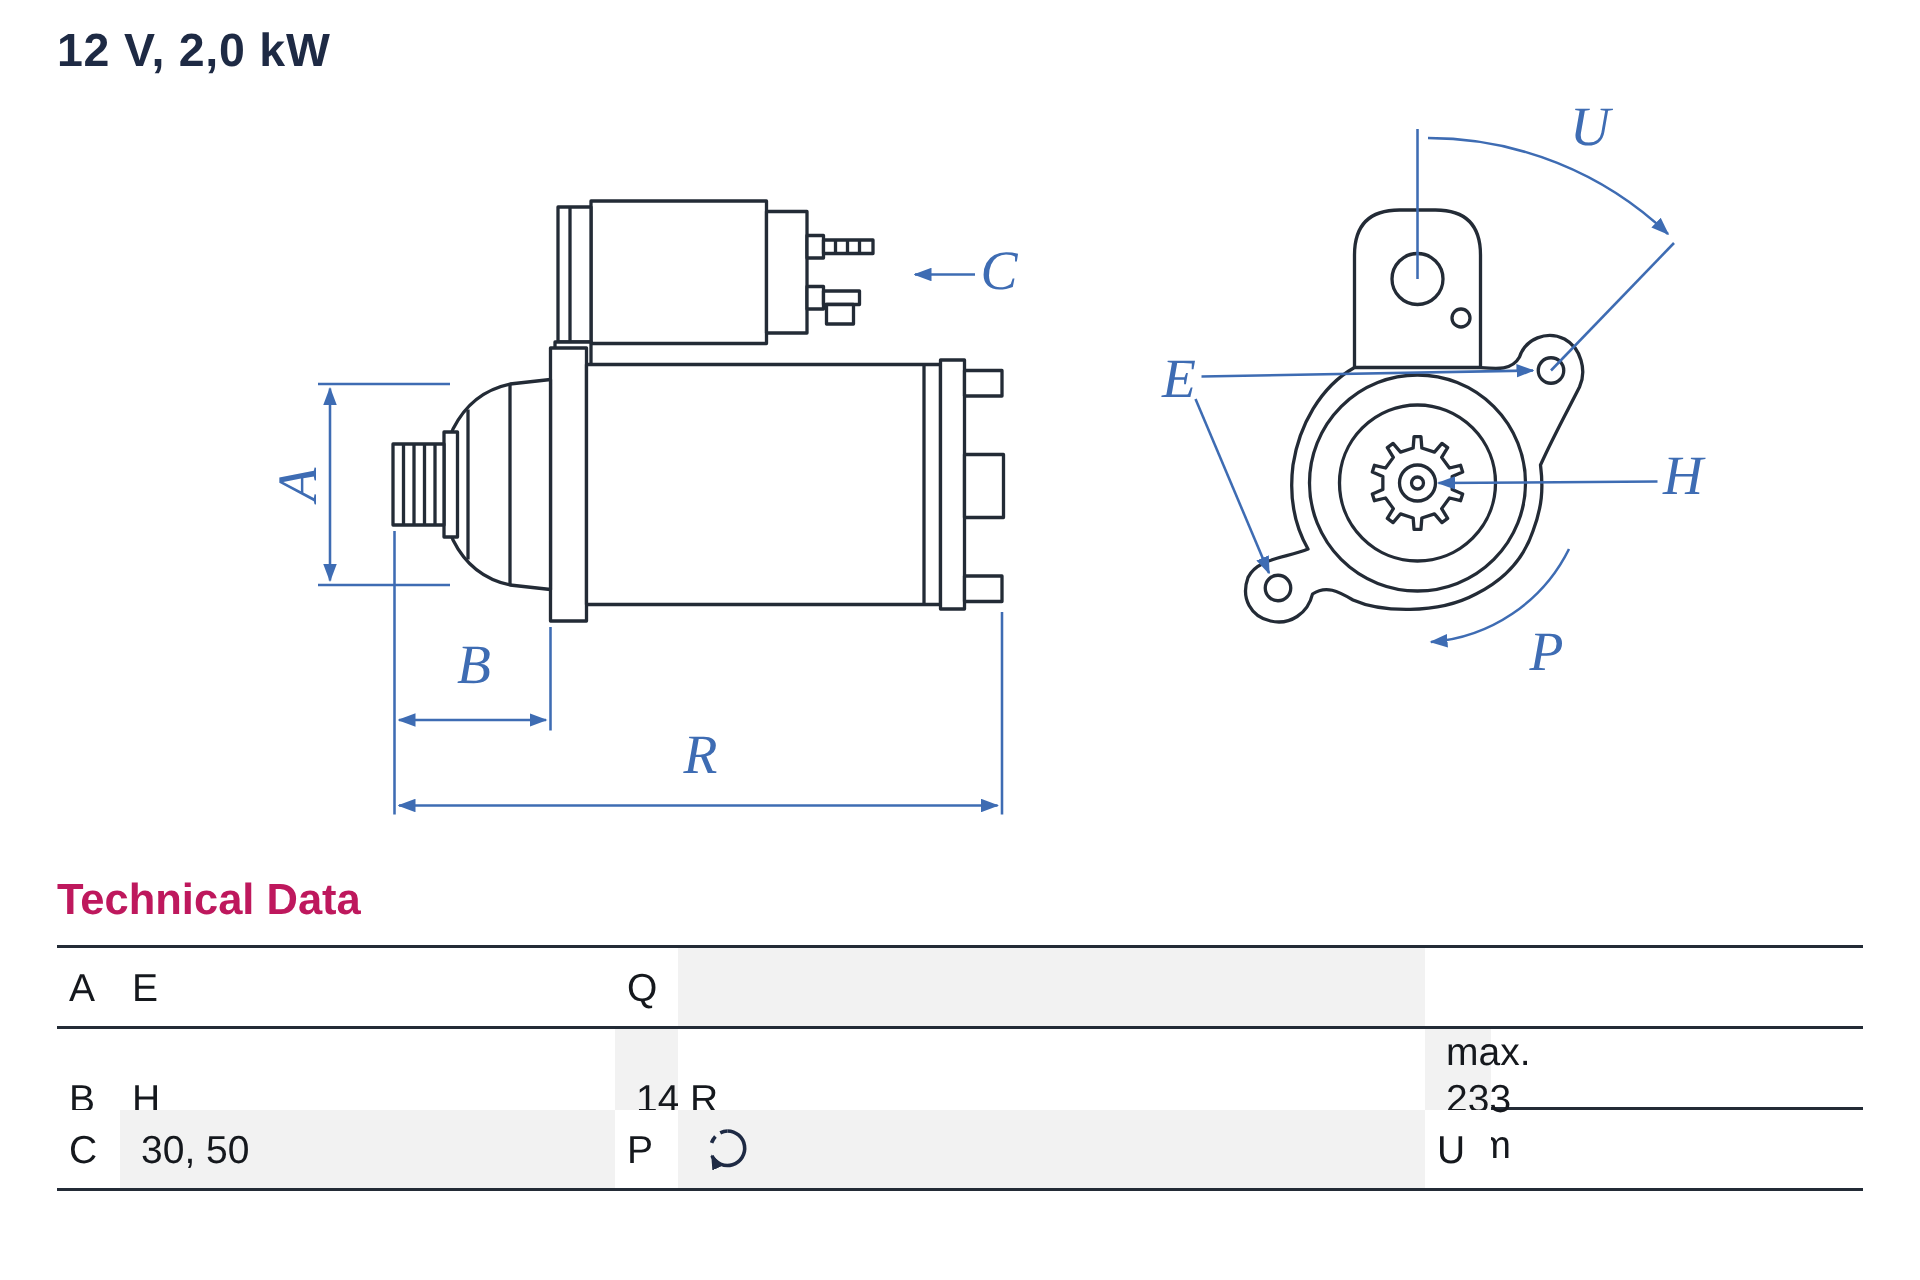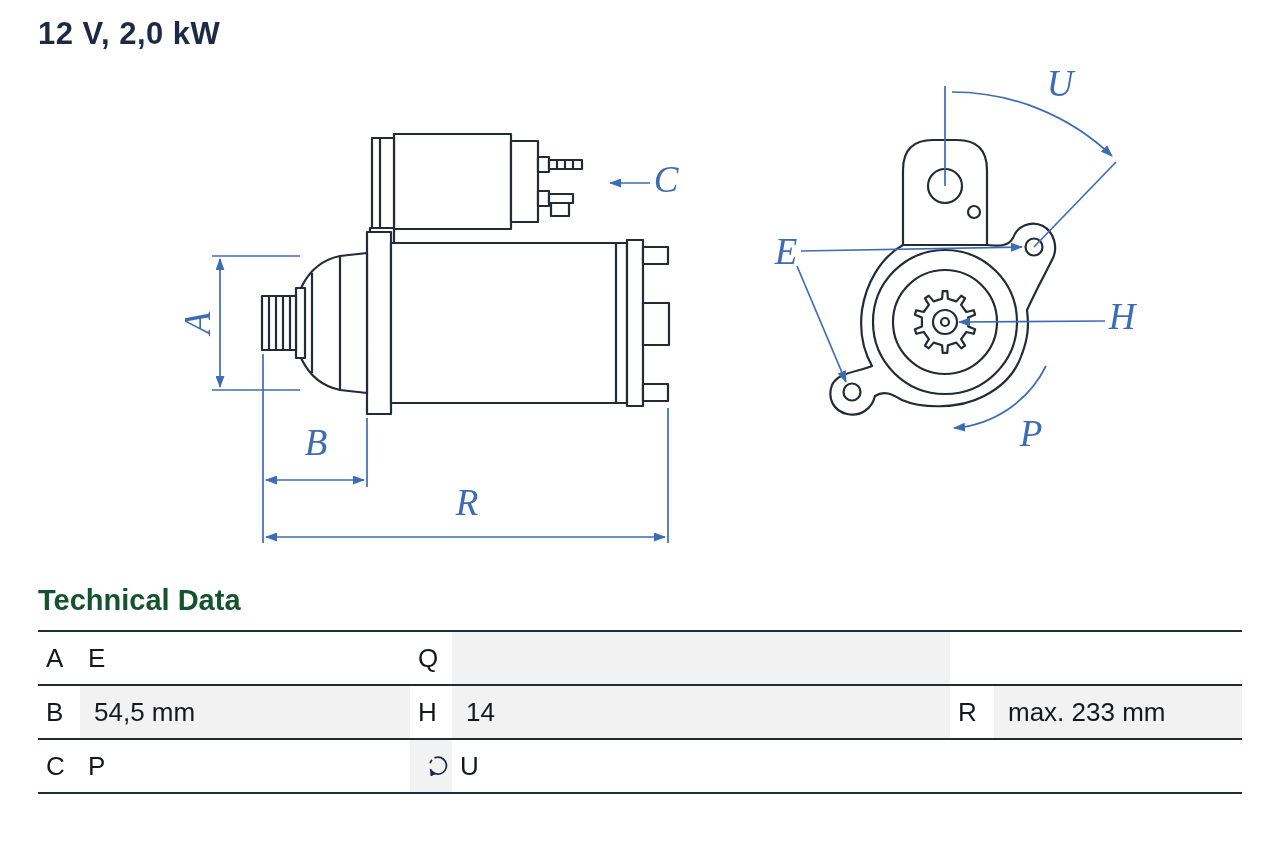--- a/index.html
+++ b/index.html
@@ -19,21 +19,21 @@
 
   svg.diagram{position:absolute;left:0;top:0;width:1280px;height:575px}
 
   .dk{stroke:var(--line);stroke-width:2.2;fill:none;stroke-linejoin:round}
   .dkf{stroke:var(--line);stroke-width:2.2;fill:#fff;stroke-linejoin:round}
   .dim{stroke:var(--dim);stroke-width:1.7;fill:none}
   .lbl{fill:var(--dim);font-family:"Liberation Serif",serif;font-style:italic;
        font-size:37px}
 
   .tech{position:absolute;left:38px;top:584px;width:1204px}
-  .tech-heading{margin:0 0 13px 0;font-size:29px;font-weight:700;color:#14532d}
+  .tech-heading{margin:0 0 13px 0;font-size:29px;font-weight:700;color:#be185d}
   .tbl{border-top:2px solid var(--line)}
   .row{display:grid;grid-template-columns:42px 330px 42px 498px 44px 248px;
        height:54px;border-bottom:2px solid var(--line)}
   .cell{display:flex;align-items:center;font-size:26px;height:100%;color:var(--table-ink)}
   .k{padding-left:8px;background:#fff}
   .v{padding-left:14px;background:var(--row-shade)}
   .ic-dash{stroke:var(--title-ink);stroke-width:2.4;fill:none;stroke-dasharray:5 4}
   .ic-solid{stroke:var(--title-ink);stroke-width:2.4;fill:none}
 </style>
 </head>
@@ -181,29 +181,29 @@
 
       <div class="row">
         <div class="cell k">A</div>
         <div class="cell k">E</div>
         <div class="cell k">Q</div>
         <div class="cell v"></div>
       </div>
 
       <div class="row">
         <div class="cell k">B</div>
-        <div class="cell v">54,5 mm</div>
         <div class="cell k">H</div>
         <div class="cell v">14</div>
         <div class="cell k">R</div>
         <div class="cell v">max. 233 mm</div>
       </div>
 
       <div class="row">
         <div class="cell k">C</div>
+        <div class="cell v">30, 50</div>
         <div class="cell k">P</div>
         <div class="cell v">
           <svg width="38" height="34" viewBox="0 0 38 34">
             <defs>
               <marker id="mk-ic" viewBox="0 0 10 8" refX="9" refY="4" markerWidth="10" markerHeight="8" markerUnits="userSpaceOnUse" orient="auto">
                 <path d="M0,0 L10,4 L0,8 Z" style="fill:var(--title-ink)"></path>
               </marker>
             </defs>
             <path class="ic-dash" d="M19,5 A11.5,11.5 0 0 0 8,14.5"></path>
             <path class="ic-solid" d="M19,5 A11.5,11.5 0 1 1 8.6,21.5" marker-end="url(#mk-ic)"></path>

